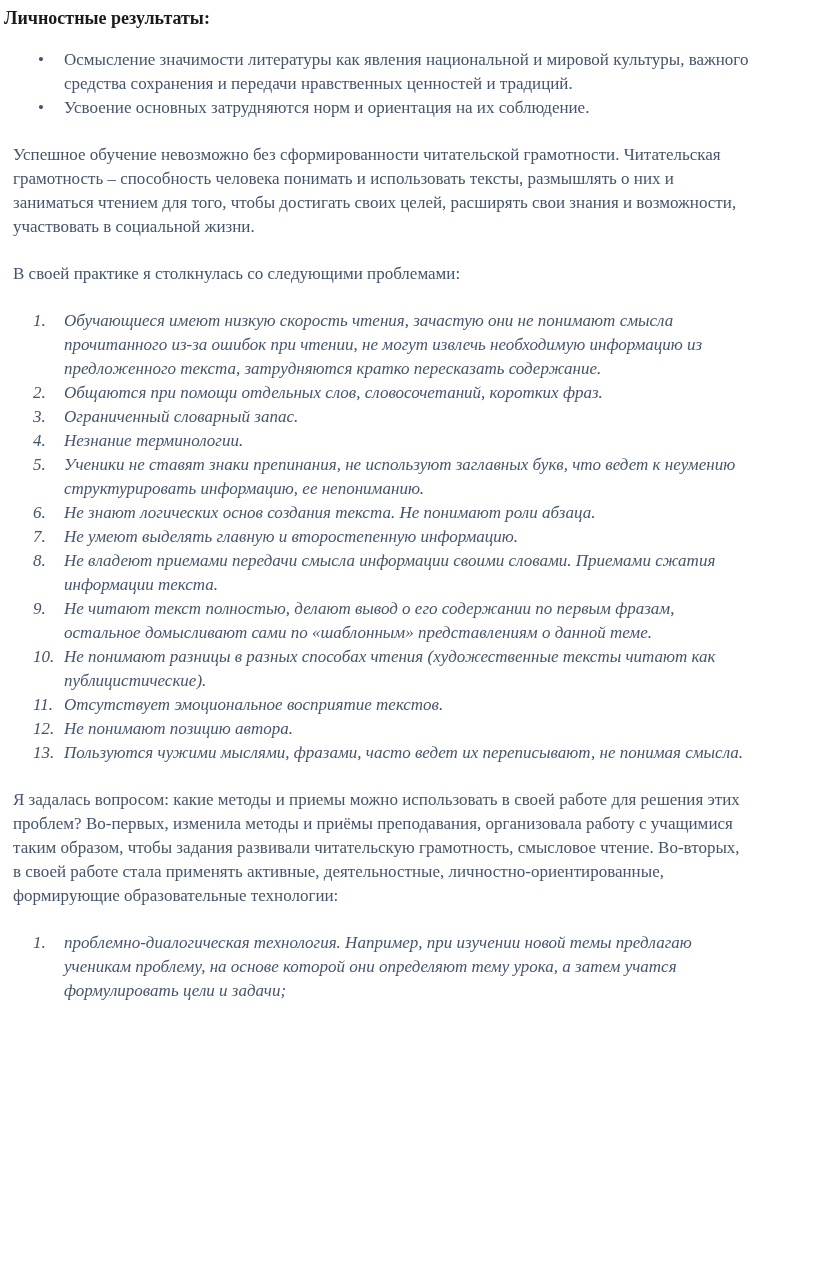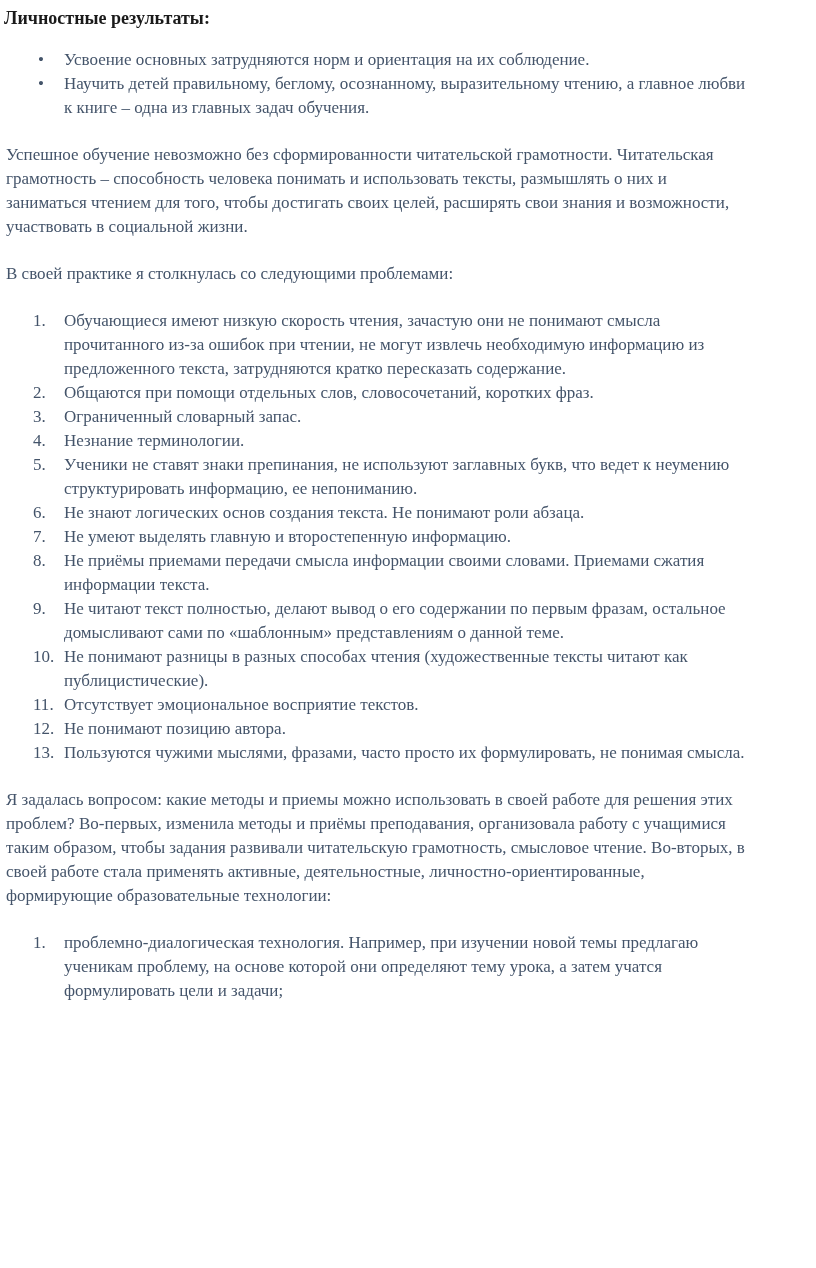--- a/index.html
+++ b/index.html
@@ -44,61 +44,62 @@
   }
   ol.numbered {
     list-style: none;
     margin: 23px 0 0 0;
     padding: 0 0 0 60px;
     counter-reset: item;
   }
   ol.numbered li {
     position: relative;
     counter-increment: item;
+    font-style: italic;
   }
   ol.numbered li::before {
     content: counter(item) ".";
     position: absolute;
     left: -31px;
     top: 0;
   }
   .para {
-    margin: 23px 0 0 2px;
+    margin: 23px 0 0 9px;
   }
 </style>
 </head>
 <body>
 
 <div class="page">
 
   <h1 class="doc-title">Личностные результаты:</h1>
 
   <ul class="bullet-list">
+    <li>Осмысление значимости литературы как явления национальной и мировой культуры, важного средства сохранения и передачи нравственных ценностей и традиций.</li>
     <li>Усвоение основных затрудняются норм и ориентация на их соблюдение.</li>
-    <li>Научить детей правильному, беглому, осознанному, выразительному чтению, а главное любви к книге – одна из главных задач обучения.</li>
   </ul>
 
   <p class="para">Успешное обучение невозможно без сформированности читательской грамотности. Читательская грамотность – способность человека понимать и использовать тексты, размышлять о них и заниматься чтением для того, чтобы достигать своих целей, расширять свои знания и возможности, участвовать в социальной жизни.</p>
 
   <p class="para">В своей практике я столкнулась со следующими проблемами:</p>
 
   <ol class="numbered">
     <li>Обучающиеся имеют низкую скорость чтения, зачастую они не понимают смысла прочитанного из-за ошибок при чтении, не могут извлечь необходимую информацию из предложенного текста, затрудняются кратко пересказать содержание.</li>
     <li>Общаются при помощи отдельных слов, словосочетаний, коротких фраз.</li>
     <li>Ограниченный словарный запас.</li>
     <li>Незнание терминологии.</li>
     <li>Ученики не ставят знаки препинания, не используют заглавных букв, что ведет к неумению структурировать информацию, ее непониманию.</li>
     <li>Не знают логических основ создания текста. Не понимают роли абзаца.</li>
     <li>Не умеют выделять главную и второстепенную информацию.</li>
-    <li>Не приёмы приемами передачи смысла информации своими словами. Приемами сжатия информации текста.</li>
+    <li>Не владеют приемами передачи смысла информации своими словами. Приемами сжатия информации текста.</li>
     <li>Не читают текст полностью, делают вывод о его содержании по первым фразам, остальное домысливают сами по «шаблонным» представлениям о данной теме.</li>
     <li>Не понимают разницы в разных способах чтения (художественные тексты читают как публицистические).</li>
     <li>Отсутствует эмоциональное восприятие текстов.</li>
     <li>Не понимают позицию автора.</li>
-    <li>Пользуются чужими мыслями, фразами, часто просто их формулировать, не понимая смысла.</li>
+    <li>Пользуются чужими мыслями, фразами, часто ведет их переписывают, не понимая смысла.</li>
   </ol>
 
   <p class="para">Я задалась вопросом: какие методы и приемы можно использовать в своей работе для решения этих проблем? Во-первых, изменила методы и приёмы преподавания, организовала работу с учащимися таким образом, чтобы задания развивали читательскую грамотность, смысловое чтение. Во-вторых, в своей работе стала применять активные, деятельностные, личностно-ориентированные, формирующие образовательные технологии:</p>
 
   <ol class="numbered">
     <li>проблемно-диалогическая технология. Например, при изучении новой темы предлагаю ученикам проблему, на основе которой они определяют тему урока, а затем учатся формулировать цели и задачи;</li>
   </ol>
 
 </div>
 

